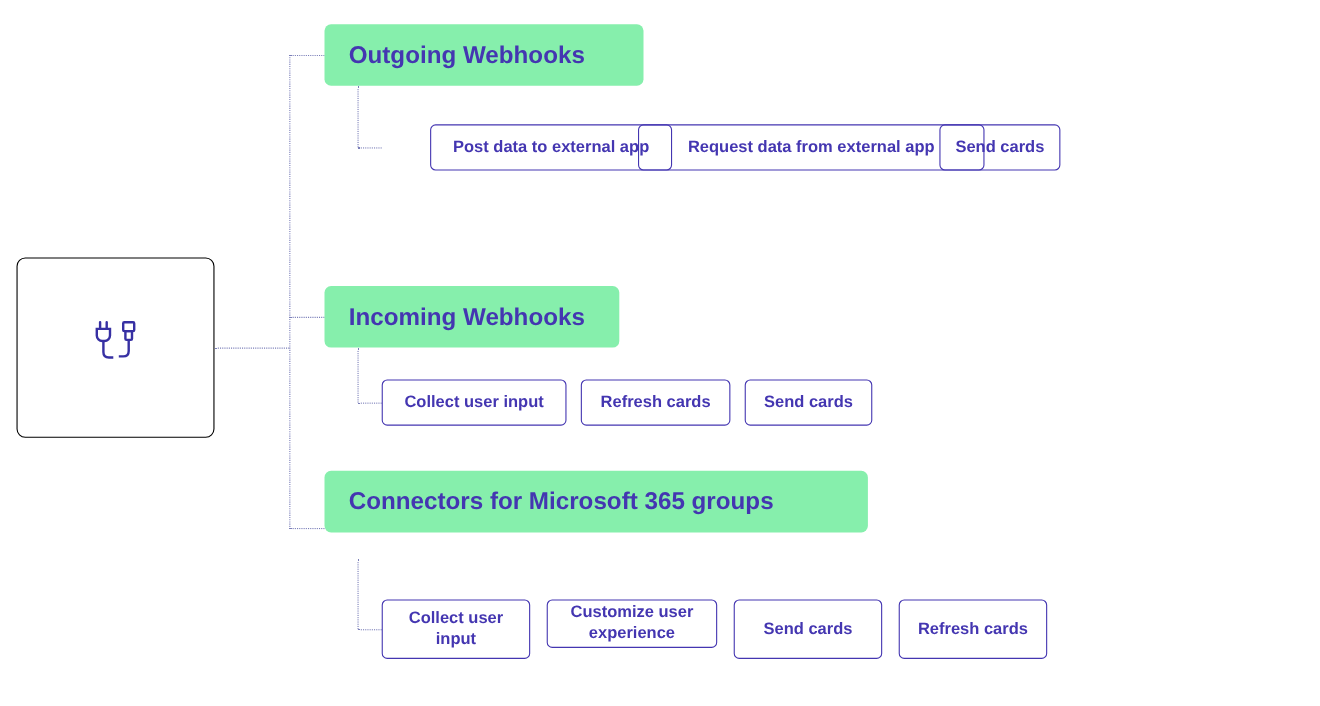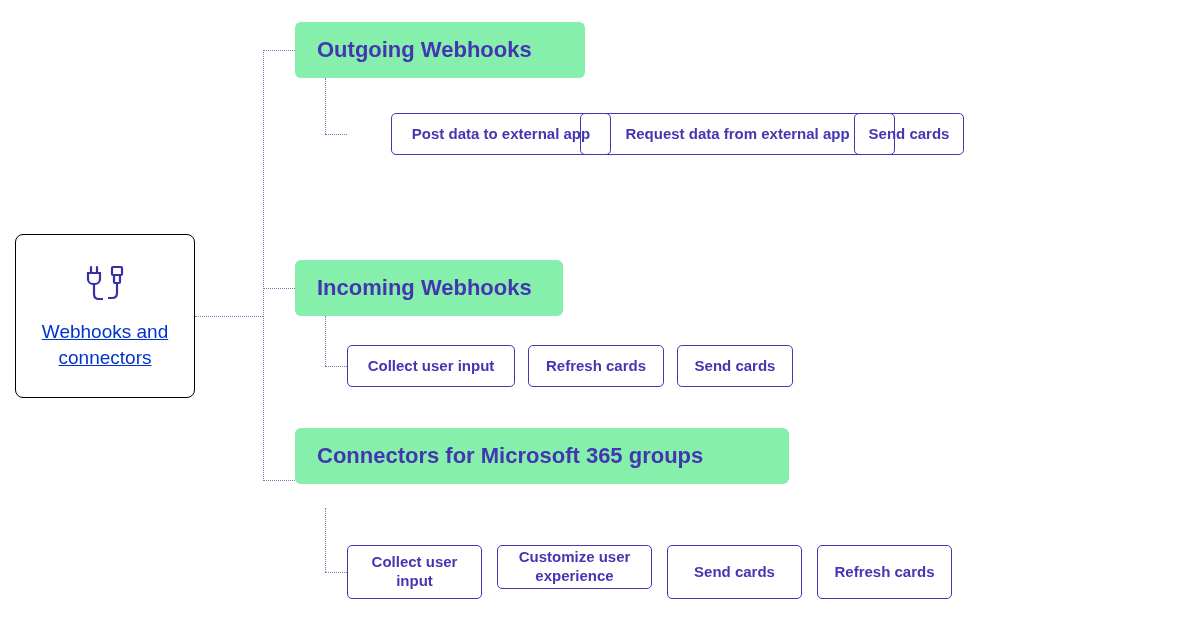--- a/index.html
+++ b/index.html
@@ -78,21 +78,20 @@
 
       <path d="M12 6 v6 M18 6 v6" stroke-linecap="round"></path>
       <path d="M9 12 h12 v6 a5 5 0 0 1 -5 5 h-2 a5 5 0 0 1 -5 -5 z"></path>
       <path d="M15 23 v10 q0 5 5 5 h4"></path>
 
       <rect x="33" y="6" width="10" height="8" rx="1"></rect>
       <rect x="35" y="14" width="6" height="8" rx="1"></rect>
       <path d="M38 22 v10 q0 5 -5 5 h-4"></path>
     </svg>
   </span>
-  <a class="root-link" href="#">Webhooks and connectors</a>
 </div>
 
 <div class="hline" style="left:195px; top:316px; width:68px;"></div>
 <div class="vline" style="left:263px; top:50px; height:431px;"></div>
 <div class="hline" style="left:263px; top:50px; width:32px;"></div>
 <div class="hline" style="left:263px; top:288px; width:32px;"></div>
 <div class="hline" style="left:263px; top:480px; width:32px;"></div>
 
 <div class="category" style="left:295px; top:22px; width:290px; height:56px;">
   <span>Outgoing Webhooks</span>

